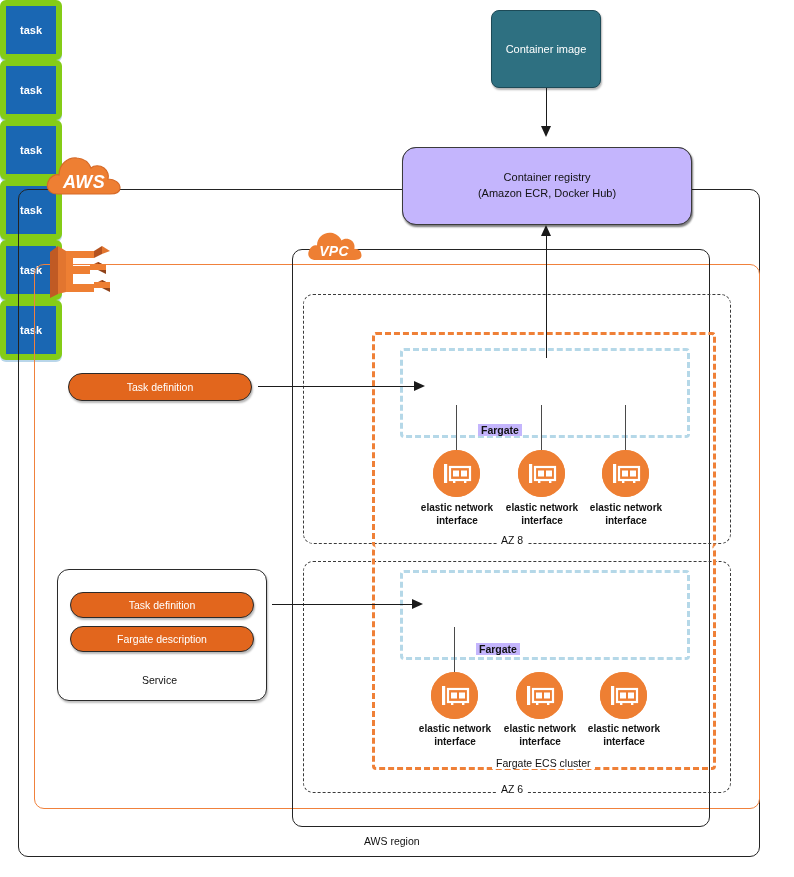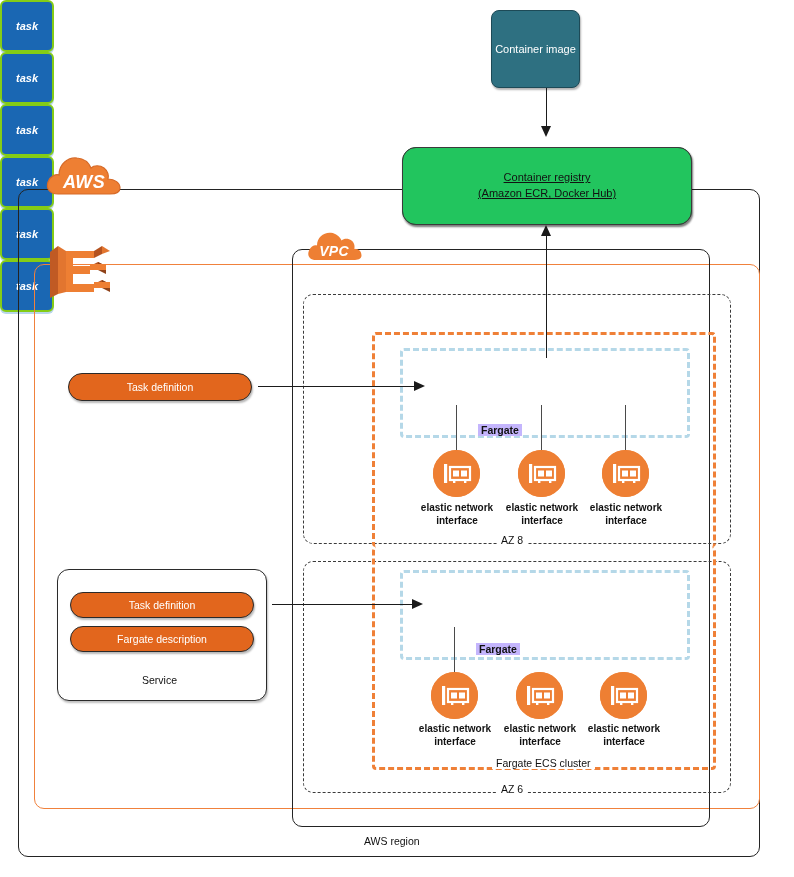--- a/index.html
+++ b/index.html
@@ -10,47 +10,45 @@
   
   .rbox{position:absolute;box-sizing:border-box;}
 
   .container-image{
     background:#2e7081;border:1px solid #1d4a57;border-radius:8px;
     color:#ffffff;font-size:11px;display:flex;align-items:center;justify-content:center;
     text-align:center;line-height:1.3;
     box-shadow:1px 2px 2px rgba(0,0,0,.30);
   }
   .container-registry{
-    background:#22c55e;border:1px solid #3b3b3b;border-radius:14px;
+    background:#c4b5fd;border:1px solid #3b3b3b;border-radius:14px;
     color:#121212;font-size:11px;display:flex;align-items:center;justify-content:center;
     text-align:center;line-height:1.45;
     box-shadow:1px 2px 2px rgba(0,0,0,.30);
-    text-decoration:underline;
   }
 
   .region-box{border:1px solid #232323;border-radius:10px;background:transparent;}
   .ecs-box{border:1.6px solid #f0813c;border-radius:10px;background:transparent;}
   .vpc-box{border:1px solid #232323;border-radius:10px;background:transparent;}
 
   .az-box{
     border:1.8px dashed #3b3b3b;border-radius:10px;background:transparent;
   }
   .cluster-box{
     border:3px dashed #ef8037;border-radius:4px;background:transparent;
   }
   .fargate-box{
     border:3px dashed #b5d8e8;border-radius:4px;background:transparent;
   }
 
   .task{
-    background:#1a67b3;border:2px solid #84cc16;border-radius:6px;
+    background:#1a67b3;border:6px solid #84cc16;border-radius:6px;
     color:#ffffff;font-size:11px;font-weight:700;
     display:flex;align-items:center;justify-content:center;
     box-shadow:0 2px 0 #b9d6ea;
-    font-style:italic;
   }
 
   .pill{
     background:#e2661d;border:1px solid #2a2a2a;border-radius:18px;
     color:#ffffff;font-size:10.5px;display:flex;align-items:center;justify-content:center;
     text-align:center;
     box-shadow:1px 2px 2px rgba(0,0,0,.28);
   }
   .service-box{
     border:1px solid #2b2b2b;border-radius:12px;background:#ffffff;
@@ -88,21 +86,21 @@
   
   .eni{position:absolute;border-radius:50%;background:#ee7f33;}
 
   .ecs-logo{position:absolute;}
 </style>
 </head>
 <body>
 
 <div id="canvas">
 
-  <div class="rbox container-image" style="left:491px;top:10px;width:89px;height:78px;">
+  <div class="rbox container-image" style="left:491px;top:10px;width:110px;height:78px;">
     <span>Container image</span>
   </div>
 
   <div class="vline" style="left:546px;top:88px;height:42px;"></div>
   <div class="arrow-d" style="left:540.5px;top:126px;"></div>
 
   <div class="rbox container-registry" style="left:402px;top:147px;width:290px;height:78px;">
     <div>
       <div>Container registry</div>
       <div>(Amazon ECR, Docker Hub)</div>

